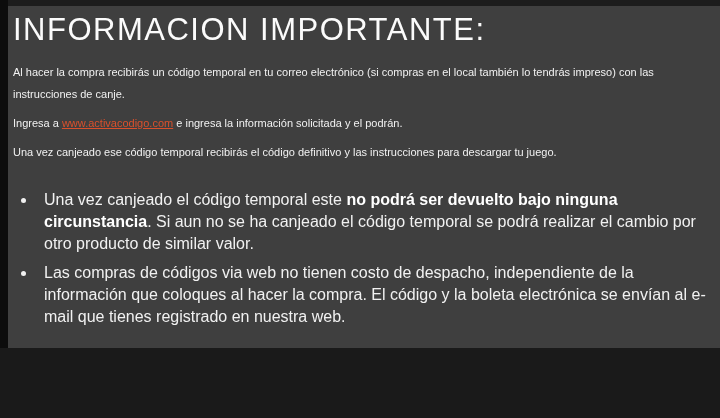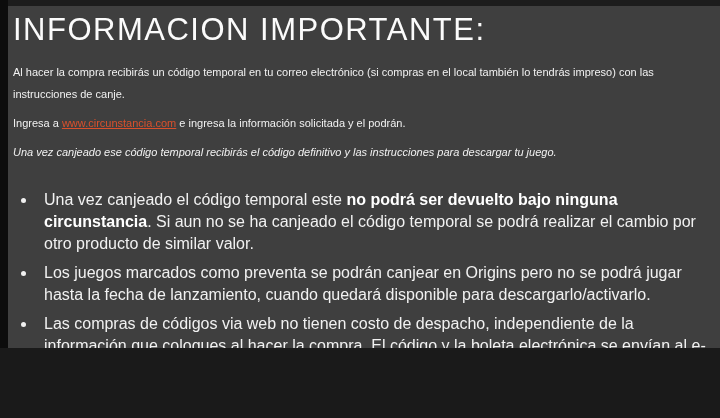--- a/index.html
+++ b/index.html
@@ -41,21 +41,21 @@
     line-height: 44px;
     margin-bottom: 9px;
     white-space: nowrap;
   }
   .para {
     font-size: 11px;
     line-height: 22px;
     margin-bottom: 7px;
     color: #f1f1f1;
   }
-  .para.last-para { margin-bottom: 26px; font-style: italic; }
+  .para.last-para { margin-bottom: 26px; }
   .link {
     color: #d9502c;
     text-decoration: underline;
     cursor: pointer;
   }
   .bullets {
     list-style: none;
   }
   .bullets li {
     display: flex;
@@ -80,32 +80,28 @@
 
 <div class="slide">
   <div class="frame-top"></div>
   <div class="frame-left"></div>
 
   <div class="content">
     <h1 class="title">INFORMACION IMPORTANTE:</h1>
 
     <p class="para">Al hacer la compra recibirás un código temporal en tu correo electrónico (si compras en el local también lo tendrás impreso) con las instrucciones de canje.</p>
 
-    <p class="para"><span>Ingresa a </span><a class="link">www.circunstancia.com</a><span> e ingresa la información solicitada y el podrán.</span></p>
+    <p class="para"><span>Ingresa a </span><a class="link">www.activacodigo.com</a><span> e ingresa la información solicitada y el podrán.</span></p>
 
     <p class="para last-para">Una vez canjeado ese código temporal recibirás el código definitivo y las instrucciones para descargar tu juego.</p>
 
     <ul class="bullets">
       <li>
         <span class="dot"></span>
         <span class="bullet-text"><span>Una vez canjeado el código temporal este </span><b>no podrá ser devuelto bajo ninguna circunstancia</b><span>. Si aun no se ha canjeado el código temporal se podrá realizar el cambio por otro producto de similar valor.</span></span>
       </li>
       <li>
         <span class="dot"></span>
-        <span class="bullet-text">Los juegos marcados como preventa se podrán canjear en Origins pero no se podrá jugar hasta la fecha de lanzamiento, cuando quedará disponible para descargarlo/activarlo.</span>
-      </li>
-      <li>
-        <span class="dot"></span>
         <span class="bullet-text">Las compras de códigos via web no tienen costo de despacho, independiente de la información que coloques al hacer la compra. El código y la boleta electrónica se envían al e-mail que tienes registrado en nuestra web.</span>
       </li>
     </ul>
   </div>
 </div>
 
 </body></html>

